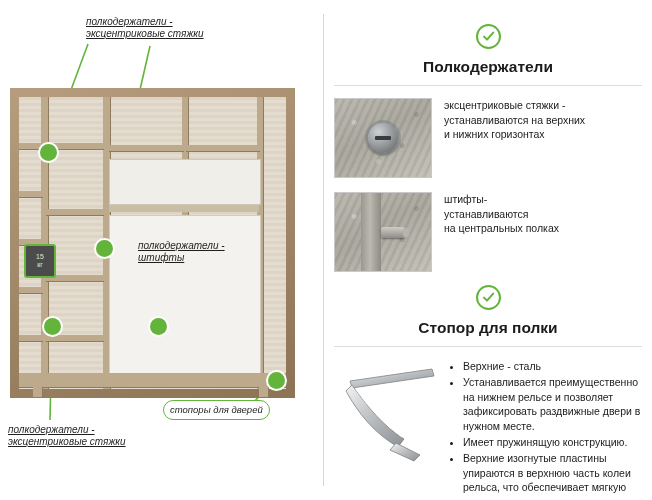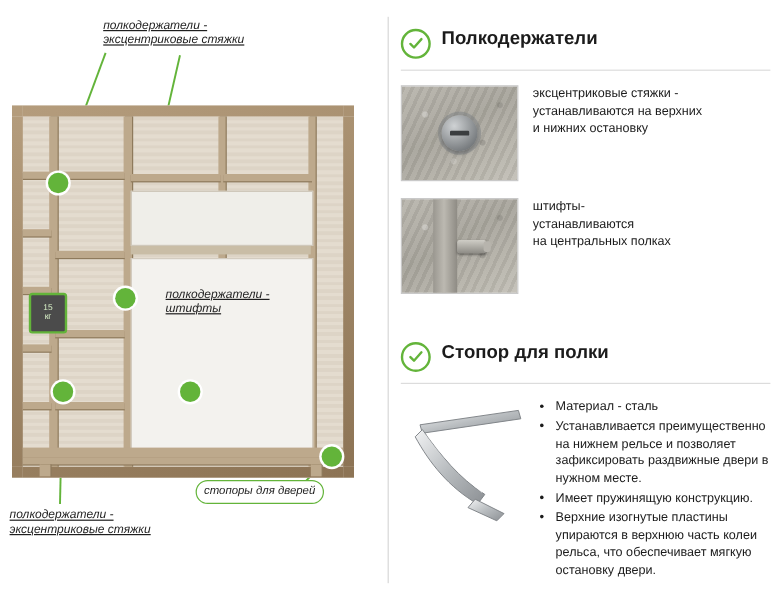--- a/index.html
+++ b/index.html
@@ -54,21 +54,21 @@
     border-radius:3px;color:#d9f2c8;font-size:7px;line-height:8px;text-align:center;
     display:flex;flex-direction:column;align-items:center;justify-content:center;
   }
 
   
   #vdivider{position:absolute;left:323px;top:14px;width:1px;height:472px;background:#d8d8d8;}
 
   
   #right{position:absolute;left:334px;top:0;width:318px;height:500px;}
 
-  .secHead{display:flex;align-items:flex-start;gap:9px;}
+  .secHead{display:flex;align-items:center;gap:9px;flex-direction:column;}
   .check{
     width:21px;height:21px;border:2px solid #63b43a;border-radius:50%;
     display:flex;align-items:center;justify-content:center;flex:0 0 auto;
   }
   .check svg{display:block;}
   .secTitle{font-size:15.5px;font-weight:bold;color:#1b1b1b;}
 
   .hr{height:1px;background:#dcdcdc;margin:9px 0 12px 0;}
 
   .row{display:flex;gap:12px;margin-bottom:14px;}
@@ -216,21 +216,21 @@
       <div class="hr"></div>
 
       <div class="row">
         <div class="photo">
           <div class="grain"></div>
           <div class="camlock"></div>
         </div>
         <div class="capt">
           <b>эксцентриковые стяжки -</b><br>
           <span>устанавливаются на верхних</span><br>
-          <span>и нижних остановку</span>
+          <span>и нижних горизонтах</span>
         </div>
       </div>
 
       <div class="row">
         <div class="photo">
           <div class="grain"></div>
           <div class="pinrail"></div>
           <div class="pin"></div>
         </div>
         <div class="capt">
@@ -266,21 +266,21 @@
             <path d="M16 22 L98 10 L100 17 L18 29 Z" fill="url(#steel)" stroke="#7e8387" stroke-width="0.8"></path>
 
             <path d="M18 26 C34 48 48 66 70 80 L64 88 C40 74 24 54 12 32 Z" fill="url(#steel)" stroke="#7e8387" stroke-width="0.8"></path>
 
             <path d="M62 84 L86 96 L80 102 L56 91 Z" fill="url(#steel)" stroke="#7e8387" stroke-width="0.8"></path>
 
             <path d="M22 30 C36 50 50 64 68 78" stroke="#ffffff" stroke-width="1.4" fill="none" opacity="0.7"></path>
           </svg>
         </div>
         <ul class="bullets">
-          <li>Материал - сталь</li>
+          <li>Верхние - сталь</li>
           <li>Устанавливается преимущественно на нижнем рельсе и позволяет зафиксировать раздвижные двери в нужном месте.</li>
           <li>Имеет пружинящую конструкцию.</li>
           <li>Верхние изогнутые пластины упираются в верхнюю часть колеи рельса, что обеспечивает мягкую остановку двери.</li>
         </ul>
       </div>
     </div>
 
   </div>
 </div>
 

